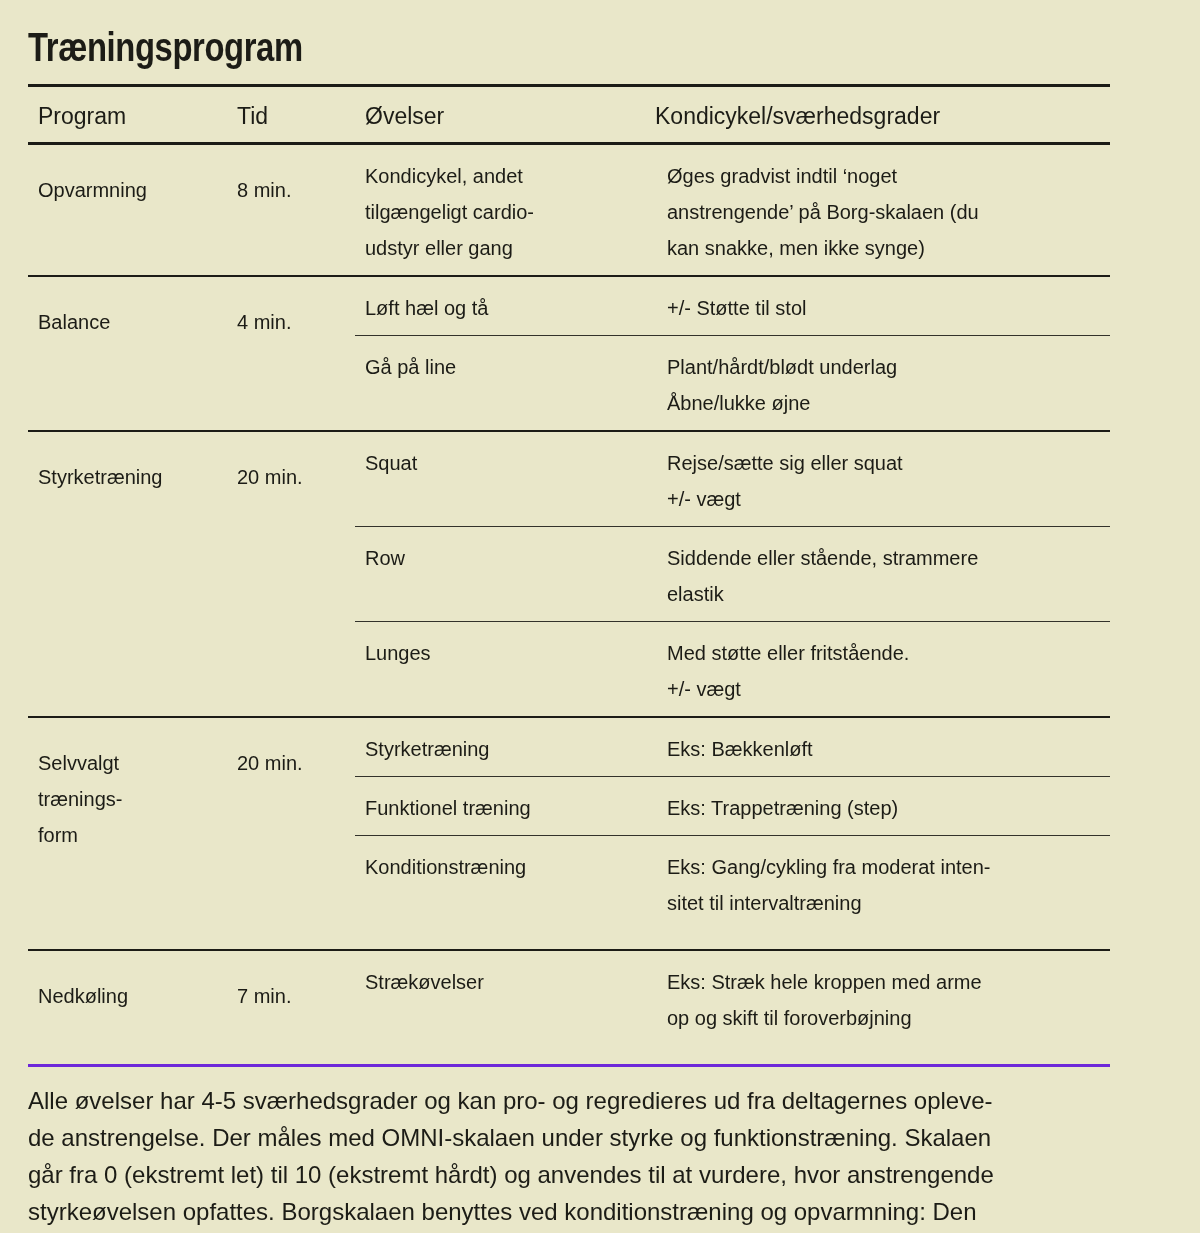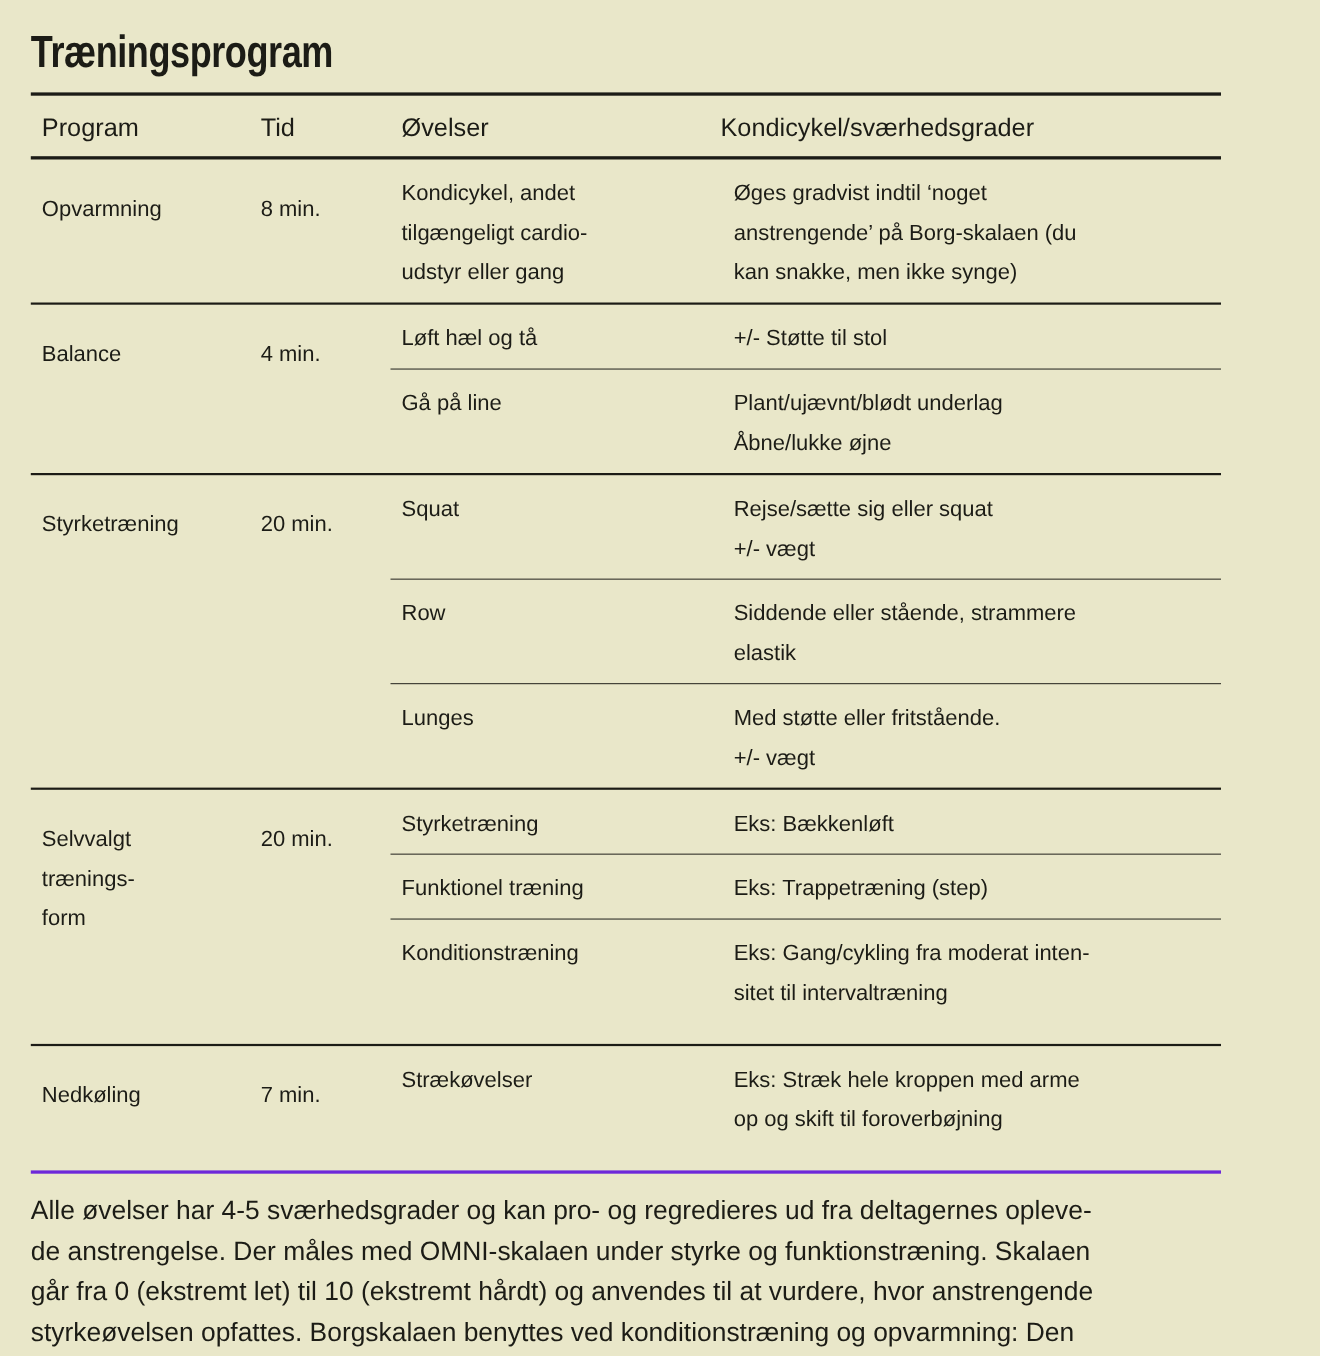--- a/index.html
+++ b/index.html
@@ -116,21 +116,21 @@
     <div class="section">
       <div class="cell">Balance</div>
       <div class="cell">4 min.</div>
       <div class="rows">
         <div class="subrow">
           <div class="cell">Løft hæl og tå</div>
           <div class="cell">+/- Støtte til stol</div>
         </div>
         <div class="subrow">
           <div class="cell">Gå på line</div>
-          <div class="cell">Plant/ujævnt/blødt underlag
+          <div class="cell">Plant/hårdt/blødt underlag
 Åbne/lukke øjne</div>
         </div>
       </div>
     </div>
 
     <div class="section">
       <div class="cell">Styrketræning</div>
       <div class="cell">20 min.</div>
       <div class="rows">
         <div class="subrow">

